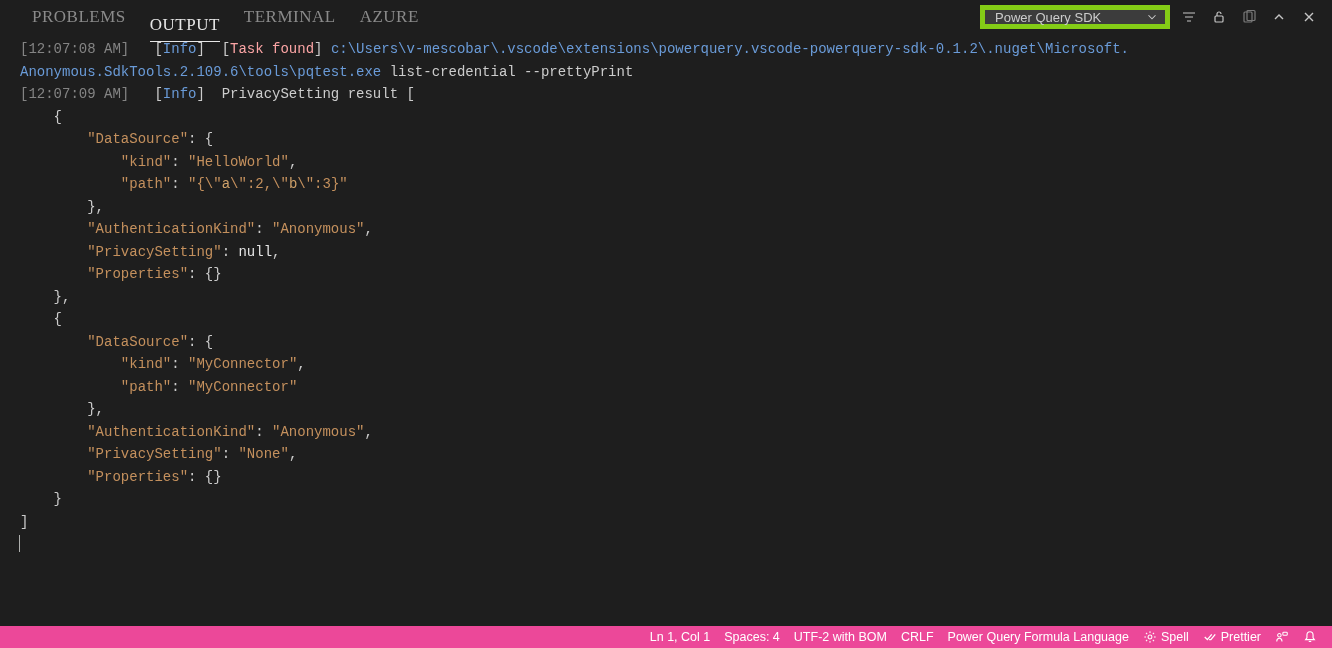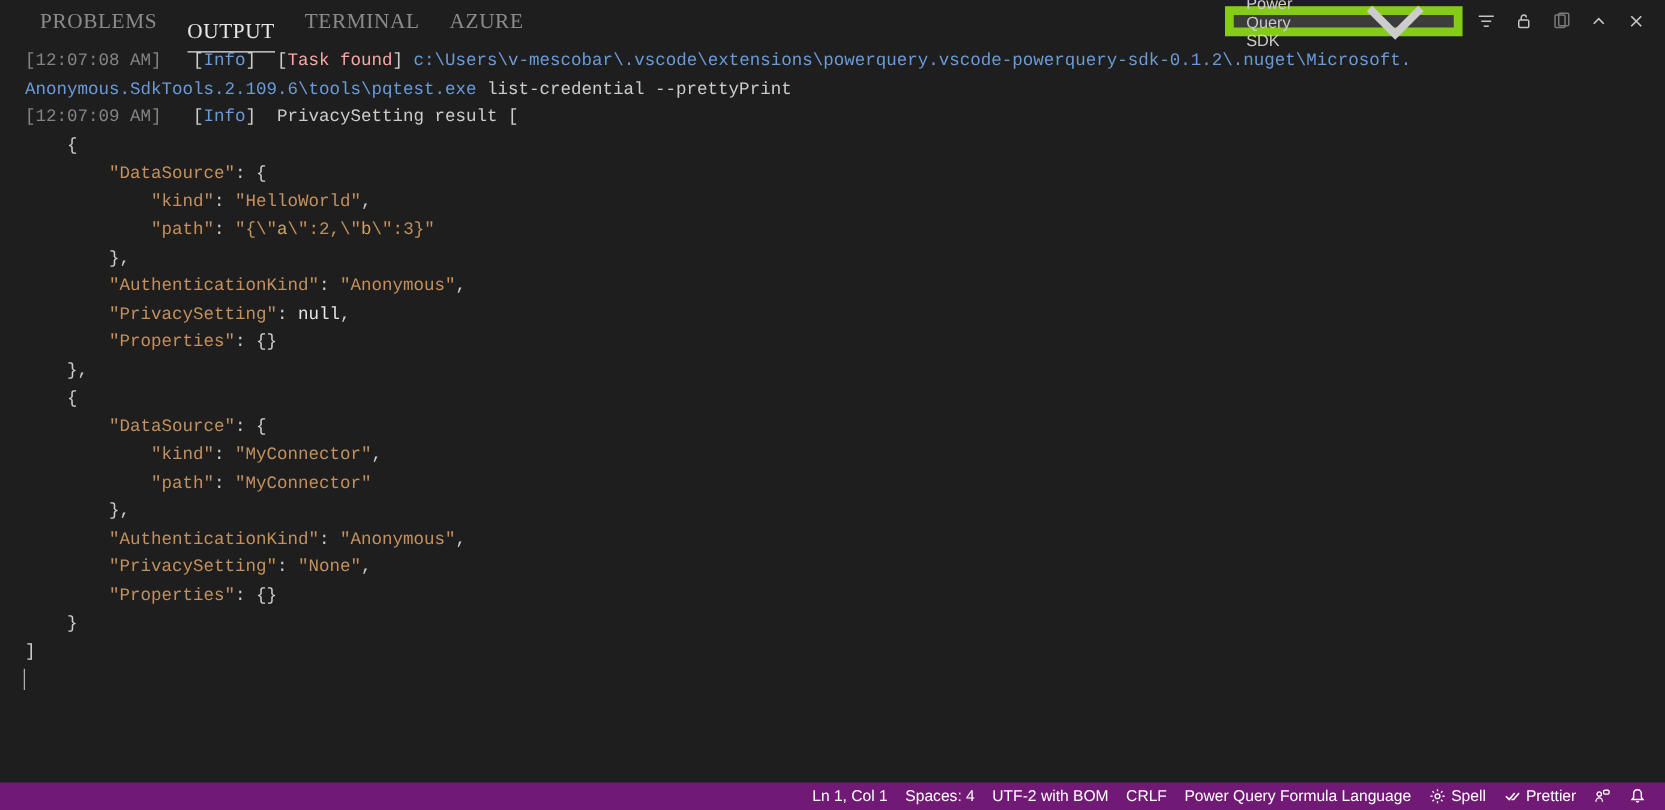--- a/index.html
+++ b/index.html
@@ -46,23 +46,22 @@
   }
 
   .panel-right {
     margin-left: auto;
     display: flex;
     align-items: center;
     gap: 8px;
   }
   .filter-select {
     display: flex;
-    align-items: center;
     background: #3c3c3c;
-    border: 7px solid #84cc16;
+    border: 5px solid #84cc16;
     height: 24px;
     padding: 0 6px 0 10px;
     color: #cccccc;
     font-size: 13px;
     min-width: 190px;
     justify-content: space-between;
     cursor: pointer;
     gap: 23px;
   }
   .panel-icon {
@@ -100,21 +99,21 @@
     background: #aeafad;
     vertical-align: text-bottom;
     margin-left: -1px;
   }
 
   
   .statusbar {
     position: absolute;
     bottom: 0; left: 0; right: 0;
     height: 22px;
-    background: #701a75;
+    background: #ec4899;
     color: #ffffff;
     display: flex;
     align-items: center;
     font-size: 12.5px;
     padding: 0 8px;
   }
   .statusbar .spacer { flex: 1; }
   .statusbar .item {
     padding: 0 7px;
     height: 22px;

